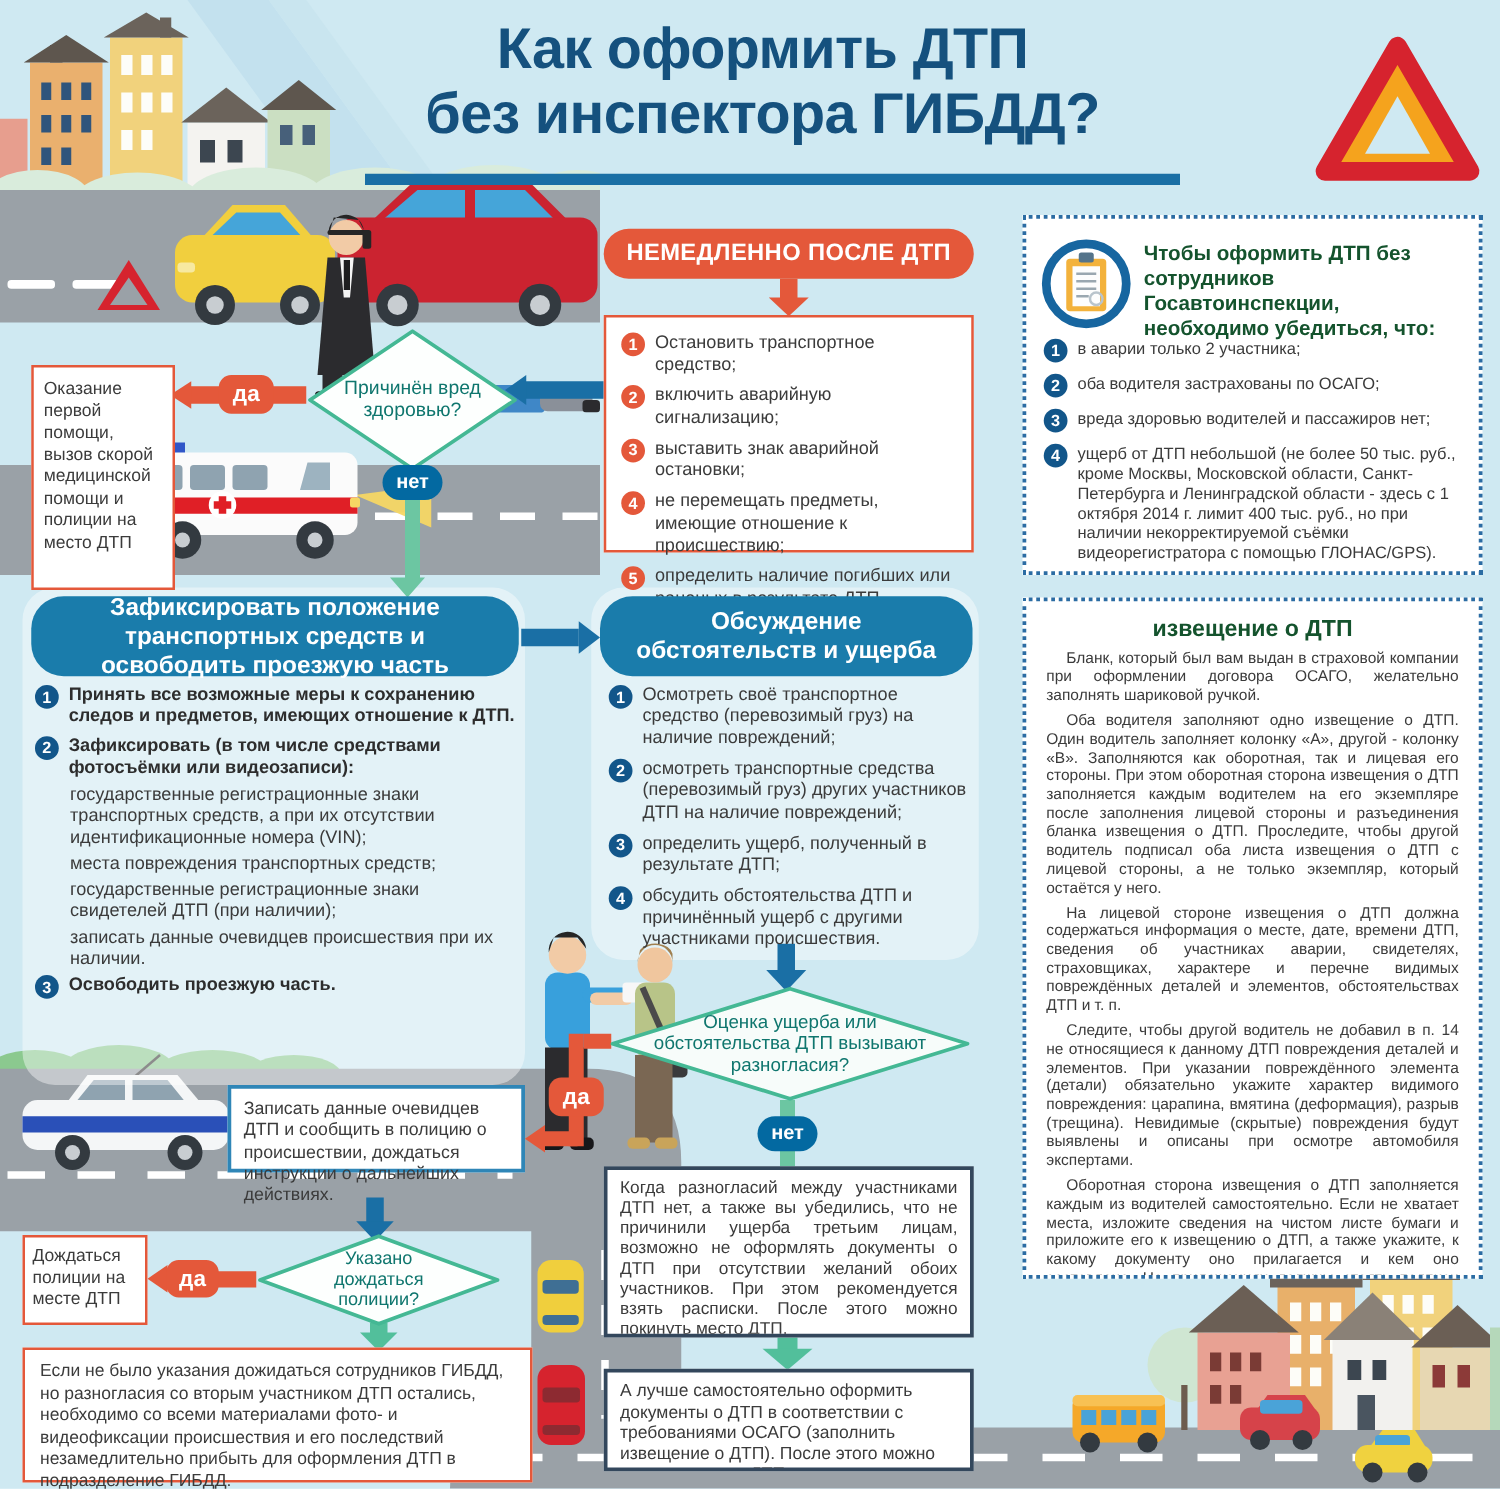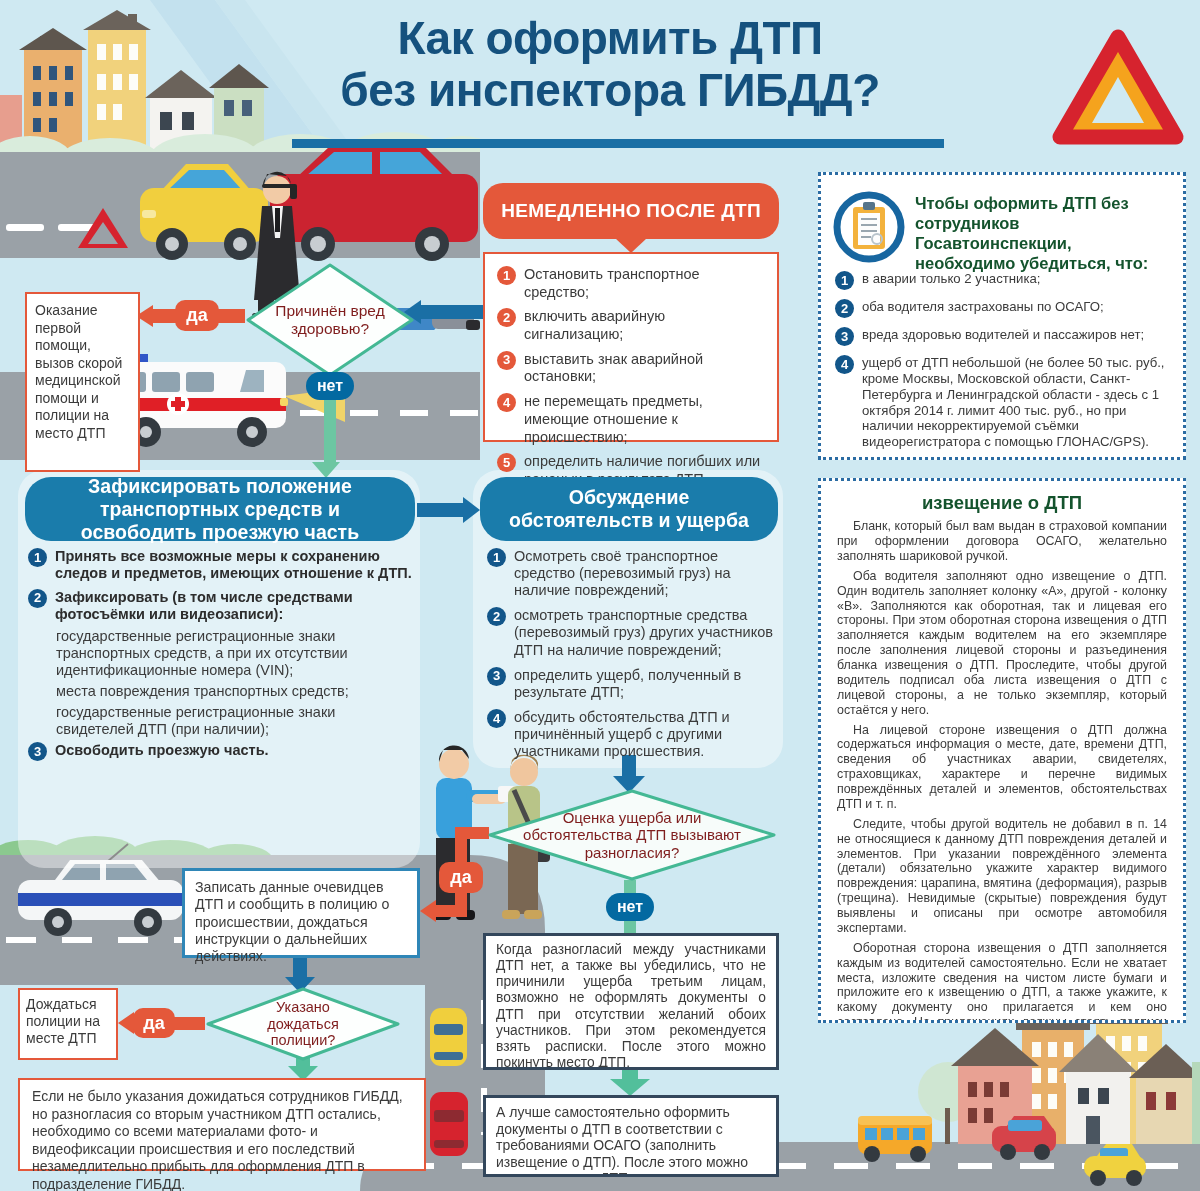--- a/index.html
+++ b/index.html
@@ -13,21 +13,21 @@
   
   .stem{position:absolute;z-index:4;}
   .head{position:absolute;width:0;height:0;z-index:4;}
   .pill{position:absolute;z-index:6;display:flex;align-items:center;justify-content:center;
         color:#fff;font-weight:bold;}
   .pill-orange{background:#e4583a;border-radius:10px;font-size:18px;}
   .pill-green{background:#0369a1;border-radius:15px;font-size:16px;}
   .diamond{position:absolute;z-index:5;}
   .diamond svg{position:absolute;left:0;top:0;}
   .dtext{position:absolute;left:0;top:0;right:0;bottom:0;display:flex;align-items:center;
-         justify-content:center;text-align:center;color:#7f1d1d;line-height:1.15;z-index:1;}
+         justify-content:center;text-align:center;color:#0f766e;line-height:1.15;z-index:1;}
   .wbox{position:absolute;background:#fff;box-sizing:border-box;z-index:5;line-height:1.22;}
   .b-red{border:2px solid #e4583a;}
   .b-blue{border:3px solid #2f86b7;}
   .b-navy{border:3px solid #33475c;}
   .sec-header{position:absolute;background:#1a7cab;color:#fff;font-weight:bold;border-radius:26px;
         display:flex;align-items:center;justify-content:center;text-align:center;
         font-size:19.5px;line-height:1.18;padding:0 16px;box-sizing:border-box;z-index:5;}
   .sec-bg{position:absolute;background:rgba(255,255,255,0.42);border-radius:26px;z-index:2;}
   .imm-header{position:absolute;background:#e4583a;color:#fff;font-weight:bold;border-radius:20px;
         display:flex;align-items:center;justify-content:center;font-size:19px;z-index:5;letter-spacing:0.3px;}
@@ -309,21 +309,21 @@
     <div>Как оформить ДТП</div>
     <div>без инспектора ГИБДД?</div>
   </div>
   <div class="abs title-underline"></div>
 
   <svg class="abs" style="left:1048px;top:25px;z-index:5" width="140" height="130" viewBox="0 0 140 130">
     <polygon points="70,12 128,112 12,112" fill="#f5a31d" stroke="#d6232e" stroke-width="15" stroke-linejoin="round"></polygon>
     <polygon points="70,52 96,98 44,98" fill="#cfe9f2"></polygon>
   </svg>
 
-  <div class="abs imm-header" style="left:483px;top:183px;width:296px;height:56px">НЕМЕДЛЕННО ПОСЛЕ ДТП</div>
+  <div class="abs imm-header" style="left:483px;top:183px;width:296px;height:40px">НЕМЕДЛЕННО ПОСЛЕ ДТП</div>
   <div class="stem" style="left:624px;top:223px;width:14px;height:16px;background:#e4583a"></div>
   <div class="head" style="left:615px;top:238px;border-left:16px solid transparent;border-right:16px solid transparent;border-top:15px solid #e4583a"></div>
 
   <div class="wbox b-red" style="left:483px;top:252px;width:296px;height:190px;padding:12px 10px 8px 12px;font-size:14.5px">
     <div class="row" style="margin-bottom:7px">
       <span class="nc nc-red">1</span>
       <span>Остановить транспортное средство;</span>
       </div>
     <div class="row" style="margin-bottom:7px">
       <span class="nc nc-red">2</span>
@@ -374,20 +374,21 @@
       <span class="nc nc-blue">1</span>
       <span>Принять все возможные меры к сохранению следов и предметов, имеющих отношение к ДТП.</span>
       </div>
     <div class="row bold-item" style="margin-bottom:2px">
       <span class="nc nc-blue">2</span>
       <span>Зафиксировать (в том числе средствами фотосъёмки или видеозаписи):</span>
       </div>
     <div class="sub">государственные регистрационные знаки транспортных средств, а при их отсутствии идентификационные номера (VIN);</div>
     <div class="sub">места повреждения транспортных средств;</div>
     <div class="sub">государственные регистрационные знаки свидетелей ДТП (при наличии);</div>
+    <div class="sub">записать данные очевидцев происшествия при их наличии.</div>
     <div class="row bold-item">
       <span class="nc nc-blue">3</span>
       <span>Освободить проезжую часть.</span>
       </div>
   </div>
 
   <div class="sec-bg" style="left:473px;top:470px;width:310px;height:298px"></div>
   <div class="sec-header" style="left:480px;top:477px;width:298px;height:64px">Обсуждение обстоятельств и ущерба</div>
   <div class="lists" style="left:487px;top:548px;width:286px;font-size:14.5px;line-height:1.18">
     <div class="row" style="margin-bottom:8px">
@@ -427,40 +428,40 @@
   <div class="stem" style="left:624px;top:880px;width:12px;height:55px;background:#6cc6a2"></div>
   <div class="pill pill-green" style="left:606px;top:893px;width:48px;height:28px">нет</div>
 
   <div class="wbox b-navy" style="left:483px;top:933px;width:296px;height:137px;padding:6px 10px;font-size:13.8px;line-height:1.17;text-align:justify;overflow:hidden">Когда разногласий между участниками ДТП нет, а также вы убедились, что не причинили ущерба третьим лицам, возможно не оформлять документы о ДТП при отсутствии желаний обоих участников. При этом рекомендуется взять расписки. После этого можно покинуть место ДТП.</div>
 
   <div class="stem" style="left:622px;top:1068px;width:16px;height:12px;background:#52bf9b"></div>
   <div class="head" style="left:610px;top:1079px;border-left:20px solid transparent;border-right:20px solid transparent;border-top:17px solid #52bf9b"></div>
 
   <div class="wbox b-navy" style="left:483px;top:1095px;width:296px;height:82px;padding:6px 10px;font-size:14px;line-height:1.18;overflow:hidden">А лучше самостоятельно оформить документы о ДТП в соответствии с требованиями ОСАГО (заполнить извещение о ДТП). После этого можно покинуть место ДТП.</div>
 
-  <div class="wbox b-blue" style="left:182px;top:868px;width:238px;height:90px;padding:8px 10px;font-size:14.2px;line-height:1.22">Записать данные очевидцев ДТП и сообщить в полицию о происшествии, дождаться инструкции о дальнейших действиях.</div>
+  <div class="wbox b-blue" style="left:182px;top:868px;width:238px;height:70px;padding:8px 10px;font-size:14.2px;line-height:1.22">Записать данные очевидцев ДТП и сообщить в полицию о происшествии, дождаться инструкции о дальнейших действиях.</div>
   <div class="stem" style="left:293px;top:958px;width:14px;height:20px;background:#1a6fa5"></div>
   <div class="head" style="left:285px;top:977px;border-left:15px solid transparent;border-right:15px solid transparent;border-top:16px solid #1a6fa5"></div>
 
   <div class="diamond" style="left:205px;top:986px;width:196px;height:76px">
     <svg width="196" height="76" viewBox="0 0 196 76">
       <polygon points="98,3 193,38 98,73 3,38" fill="#fdfffe" stroke="#44b894" stroke-width="3" stroke-linejoin="round"></polygon>
     </svg>
     <div class="dtext" style="font-size:14.5px;padding:0 34px">Указано дождаться полиции?</div>
   </div>
 
   <div class="stem" style="left:134px;top:1017px;width:71px;height:13px;background:#e4583a"></div>
   <div class="head" style="left:118px;top:1012px;border-top:11px solid transparent;border-bottom:11px solid transparent;border-right:16px solid #e4583a"></div>
   <div class="pill pill-orange" style="left:133px;top:1008px;width:42px;height:30px">да</div>
   <div class="wbox b-red" style="left:18px;top:988px;width:100px;height:72px;padding:6px;font-size:14px;line-height:1.2">Дождаться полиции на месте ДТП</div>
 
   <div class="stem" style="left:296px;top:1058px;width:14px;height:10px;background:#52bf9b"></div>
   <div class="head" style="left:288px;top:1066px;border-left:15px solid transparent;border-right:15px solid transparent;border-top:15px solid #52bf9b"></div>
 
-  <div class="wbox b-red" style="left:18px;top:1078px;width:408px;height:93px;padding:8px 12px;font-size:14px;line-height:1.25">Если не было указания дожидаться сотрудников ГИБДД, но разногласия со вторым участником ДТП остались, необходимо со всеми материалами фото- и видеофиксации происшествия и его последствий незамедлительно прибыть для оформления ДТП в подразделение ГИБДД.</div>
+  <div class="wbox b-red" style="left:18px;top:1078px;width:408px;height:108px;padding:8px 12px;font-size:14px;line-height:1.25">Если не было указания дожидаться сотрудников ГИБДД, но разногласия со вторым участником ДТП остались, необходимо со всеми материалами фото- и видеофиксации происшествия и его последствий незамедлительно прибыть для оформления ДТП в подразделение ГИБДД.</div>
 
   <div class="dotpanel" style="left:818px;top:172px;width:368px;height:288px">
     <svg class="abs" style="left:12px;top:16px" width="72" height="72" viewBox="0 0 72 72">
       <circle cx="36" cy="36" r="32" fill="#fff" stroke="#1766a0" stroke-width="7"></circle>
       <rect x="20" y="16" width="32" height="42" rx="3" fill="#f3b23c"></rect>
       <rect x="25" y="22" width="22" height="32" fill="#fdfdfd"></rect>
       <rect x="30" y="11" width="12" height="8" rx="2" fill="#55748a"></rect>
       <g stroke="#9aa7b0" stroke-width="2">
         <line x1="28" y1="28" x2="44" y2="28"></line>
           <line x1="28" y1="34" x2="44" y2="34"></line>

